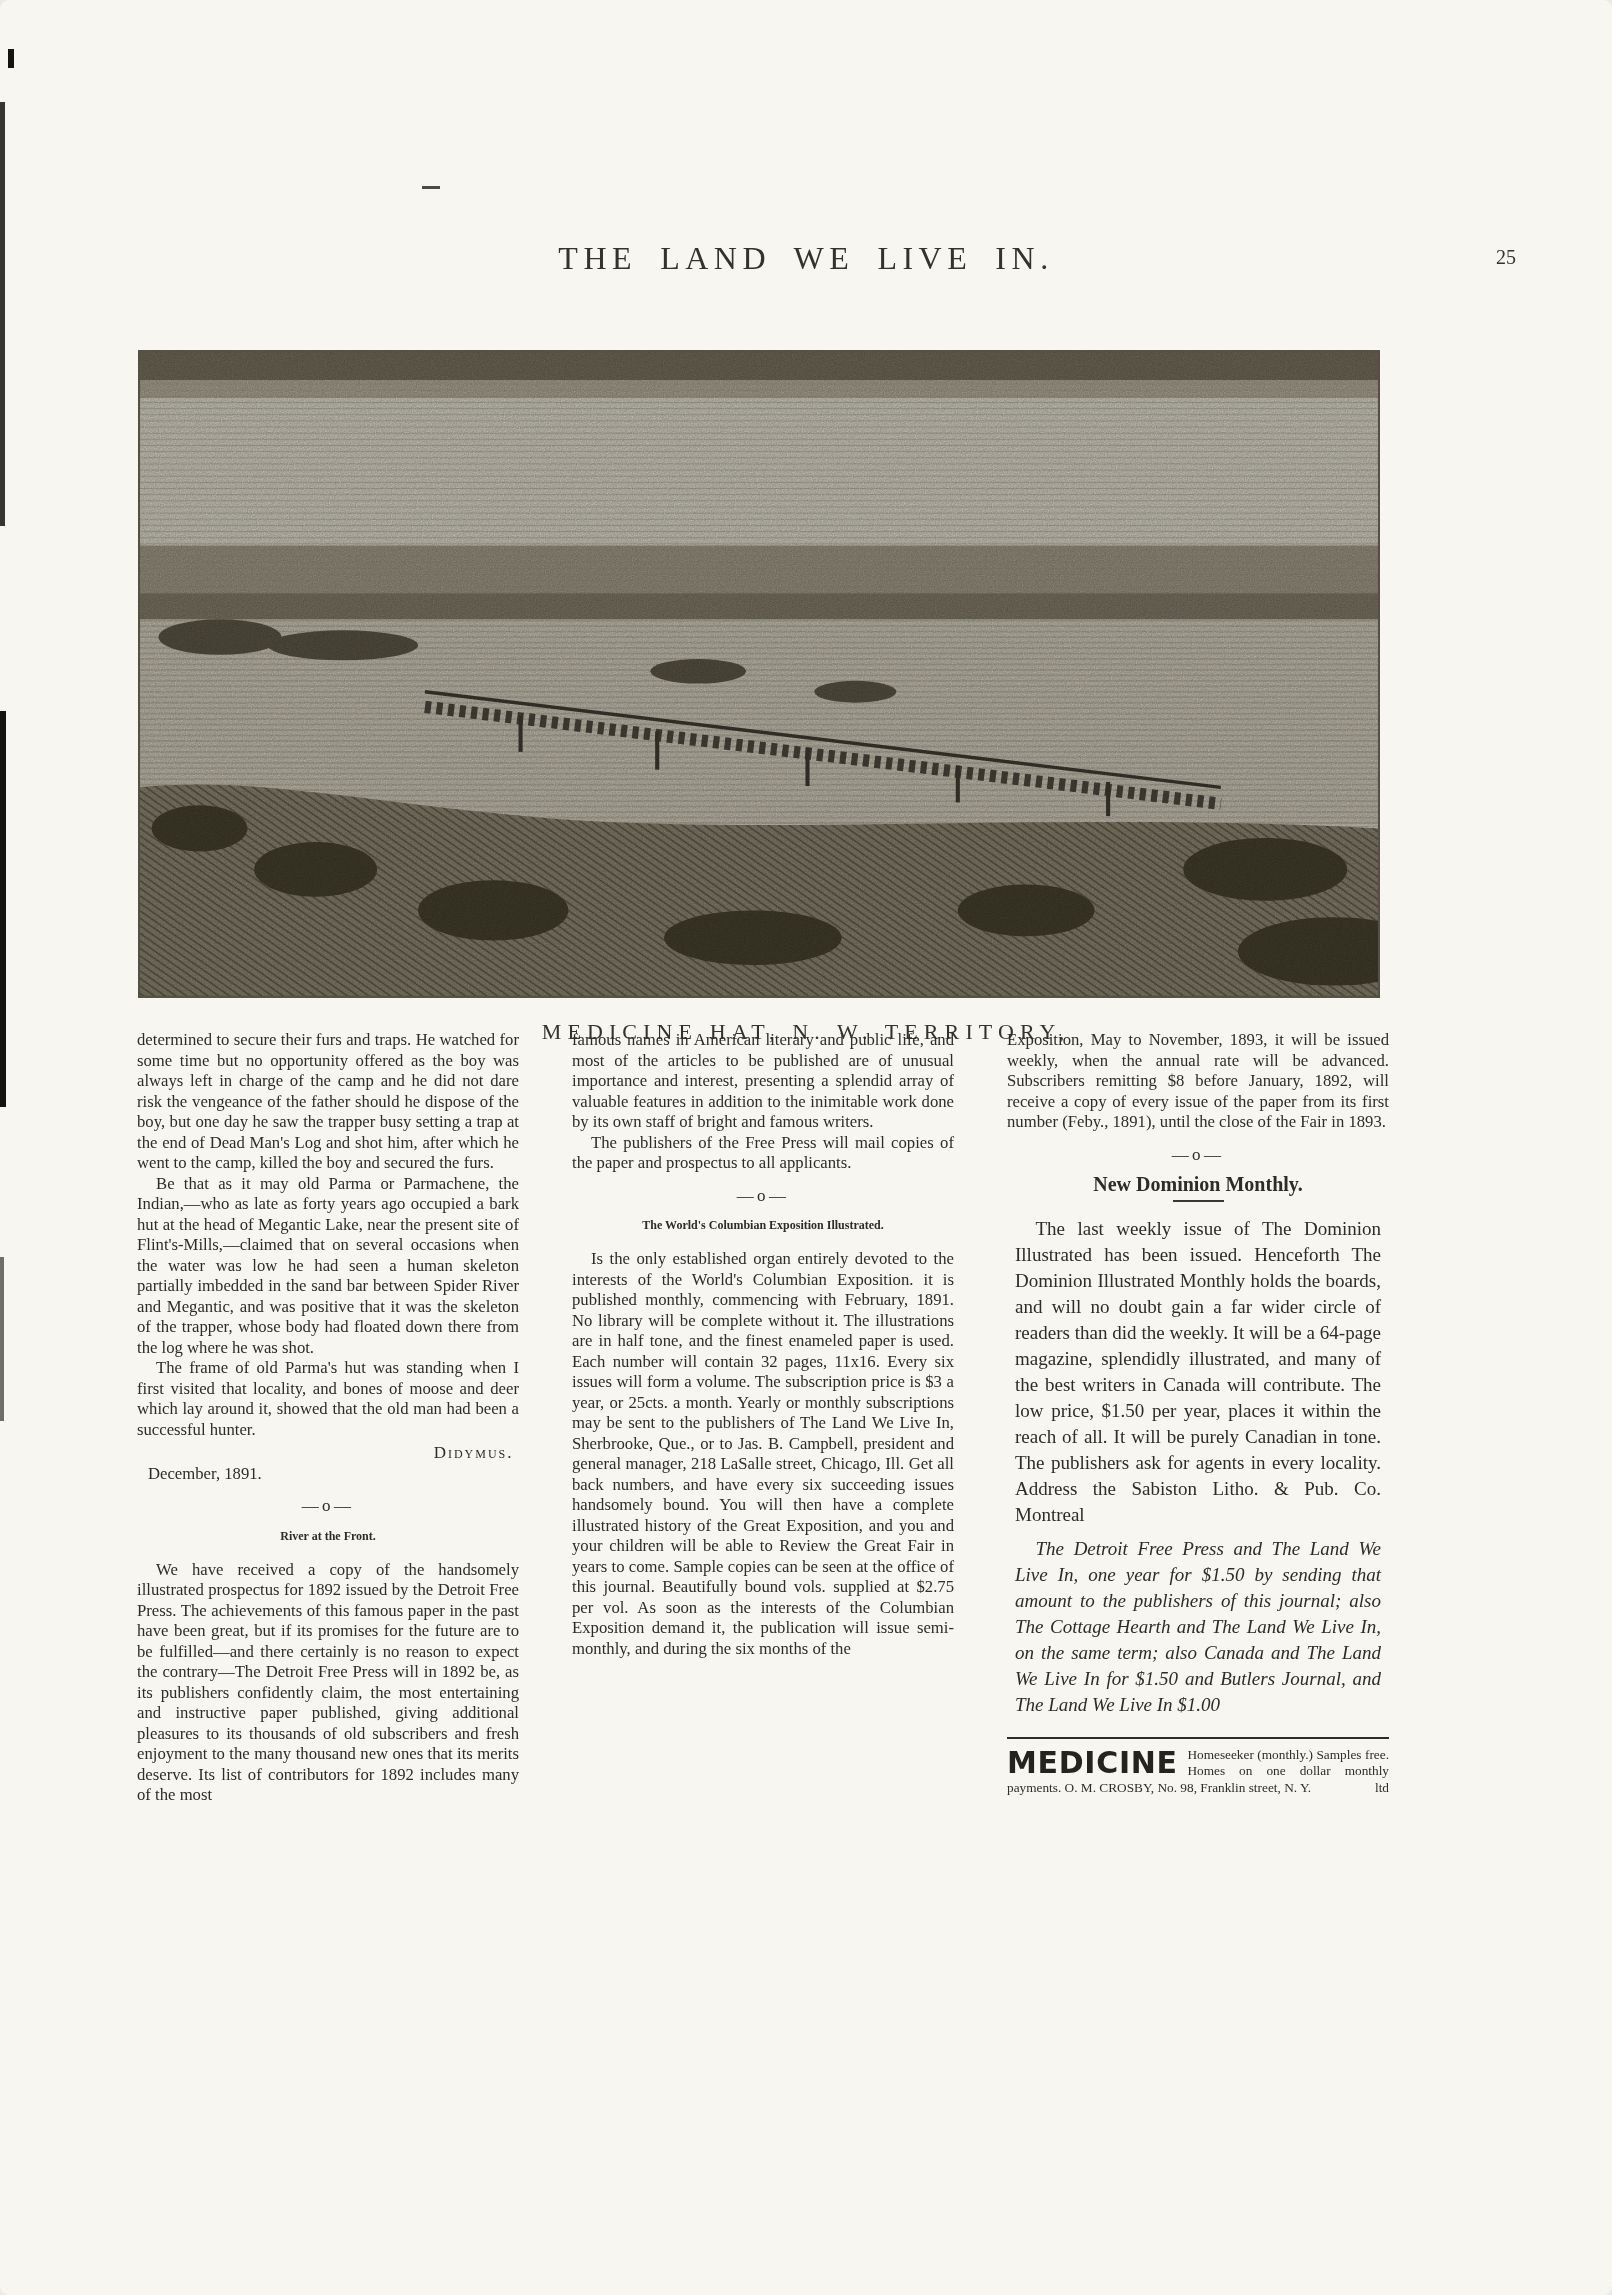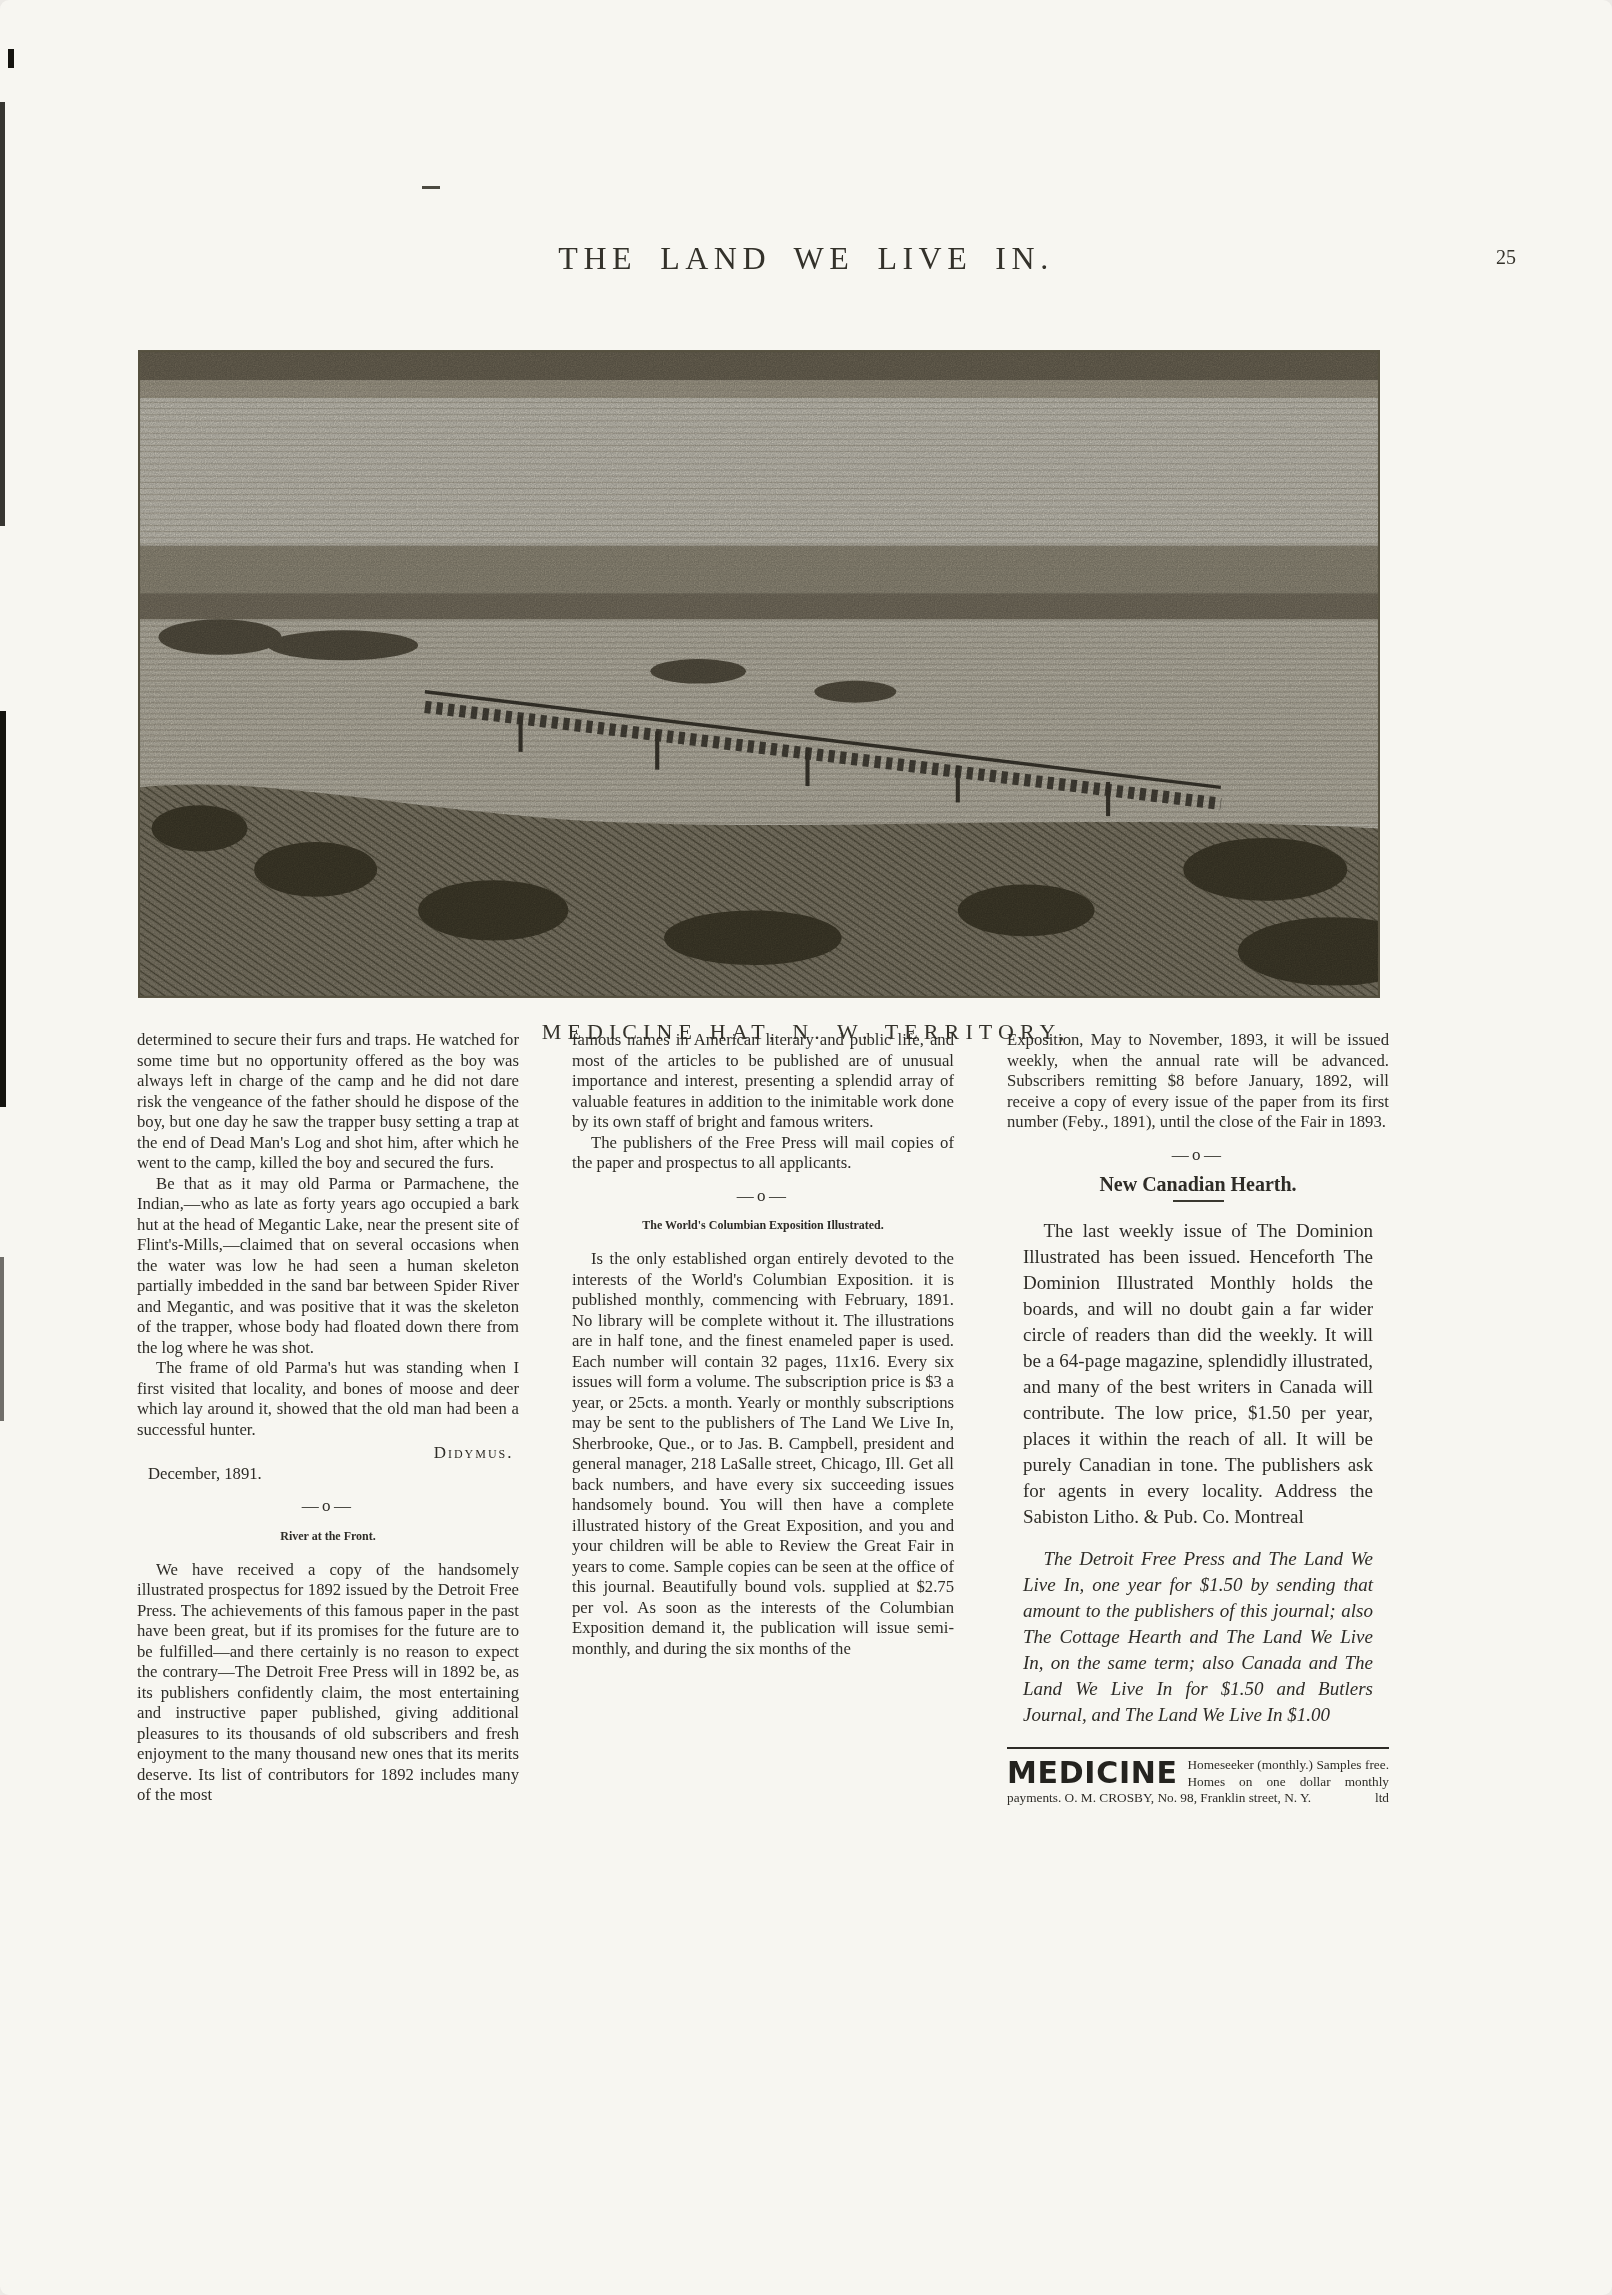--- a/index.html
+++ b/index.html
@@ -43,21 +43,21 @@
   }
 
   
   .cols {
     position: absolute; left: 137px; top: 1030px; width: 1252px;
     display: flex; gap: 53px;
   }
   .col { width: 391px; text-align: justify; }
 
   .body-sm { font-size: 16.7px; line-height: 20.5px; margin: 0; text-indent: 19px; }
-  .body-lg { font-size: 19px;   line-height: 26px; margin: 16px; text-indent: 20.5px; }
+  .body-lg { font-size: 19px;   line-height: 26px; margin: 8px; text-indent: 20.5px; }
   .noindent { text-indent: 0; }
   .italic { font-style: italic; }
 
   .divider {
     text-align: center; text-indent: 0;
     margin: 12.3px 0 8.2px;
     font-size: 17px; letter-spacing: 3.4px;
   }
   .heading {
     font-weight: 700; text-align: center; text-indent: 0;
@@ -192,21 +192,21 @@
       <p class="body-sm noindent">famous names in American literary and public life, and most of the articles to be published are of unusual importance and interest, presenting a splendid array of valuable features in addition to the inimitable work done by its own staff of bright and famous writers.</p>
       <p class="body-sm">The publishers of the Free Press will mail copies of the paper and prospectus to all applicants.</p>
       <p class="divider">—o—</p>
       <p class="heading">The World's Columbian Exposition Illustrated.</p>
       <p class="body-sm">Is the only established organ entirely devoted to the interests of the World's Columbian Exposition. it is published monthly, commencing with February, 1891. No library will be complete without it. The illustrations are in half tone, and the finest enameled paper is used. Each number will contain 32 pages, 11x16. Every six issues will form a volume. The subscription price is $3 a year, or 25cts. a month. Yearly or monthly subscriptions may be sent to the publishers of The Land We Live In, Sherbrooke, Que., or to Jas. B. Campbell, president and general manager, 218 LaSalle street, Chicago, Ill. Get all back numbers, and have every six succeeding issues handsomely bound. You will then have a complete illustrated history of the Great Exposition, and you and your children will be able to Review the Great Fair in years to come. Sample copies can be seen at the office of this journal. Beautifully bound vols. supplied at $2.75 per vol. As soon as the interests of the Columbian Exposition demand it, the publication will issue semi-monthly, and during the six months of the</p>
     </div>
 
     <div class="col">
       <p class="body-sm noindent">Exposition, May to November, 1893, it will be issued weekly, when the annual rate will be advanced. Subscribers remitting $8 before January, 1892, will receive a copy of every issue of the paper from its first number (Feby., 1891), until the close of the Fair in 1893.</p>
       <p class="divider">—o—</p>
-      <p class="heading heading-lg">New Canadian Hearth.</p>
+      <p class="heading heading-lg">New Dominion Monthly.</p>
       <div class="heading-rule"></div>
       <p class="body-lg">The last weekly issue of The Dominion Illustrated has been issued. Henceforth The Dominion Illustrated Monthly holds the boards, and will no doubt gain a far wider circle of readers than did the weekly. It will be a 64-page magazine, splendidly illustrated, and many of the best writers in Canada will contribute. The low price, $1.50 per year, places it within the reach of all. It will be purely Canadian in tone. The publishers ask for agents in every locality. Address the Sabiston Litho. &amp; Pub. Co. Montreal</p>
       <p class="body-lg italic">The Detroit Free Press and The Land We Live In, one year for $1.50 by sending that amount to the publishers of this journal; also The Cottage Hearth and The Land We Live In, on the same term; also Canada and The Land We Live In for $1.50 and Butlers Journal, and The Land We Live In $1.00</p>
 
       <div class="ad">
         <span class="ad-brand">MEDICINE</span>
         <p class="ad-text">
           <span>Homeseeker (monthly.) Samples free. Homes on one dollar monthly payments. O. M. CROSBY, No. 98, Franklin street, N. Y.</span>
           <span class="ad-tail">ltd</span>
         </p>

